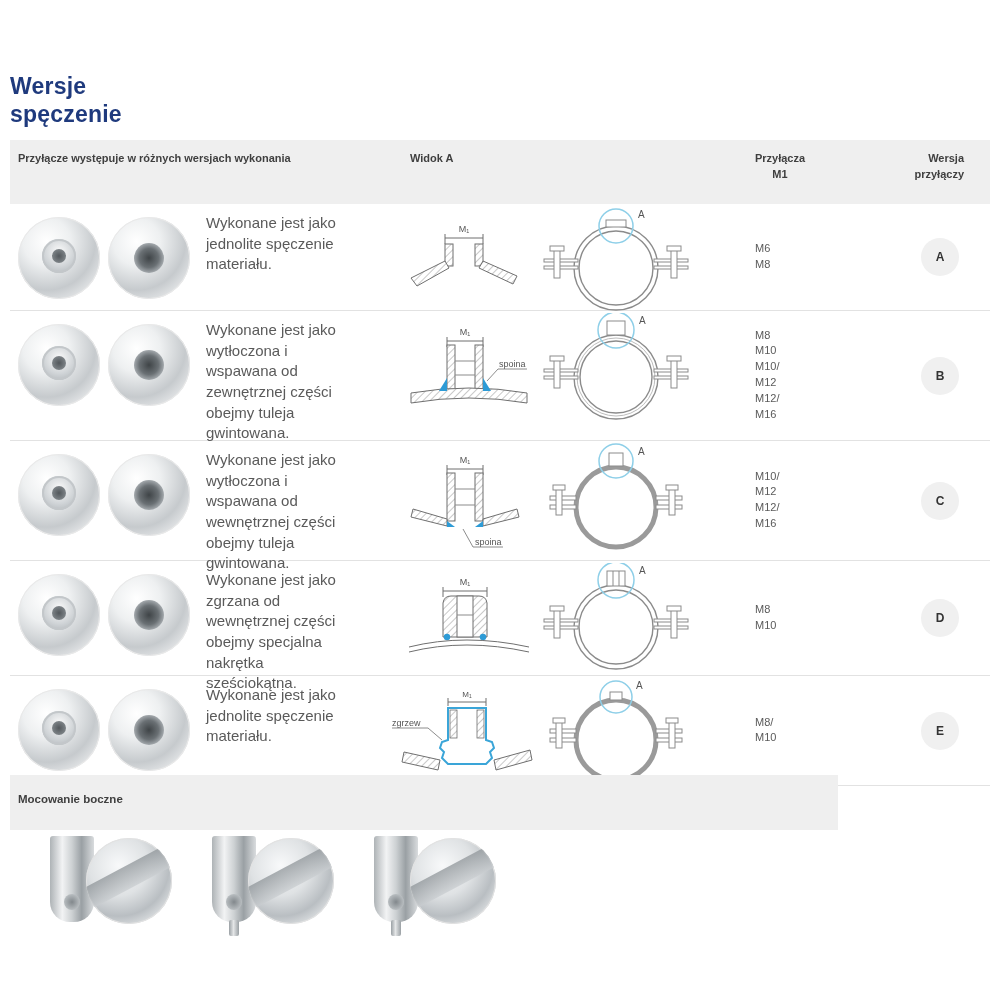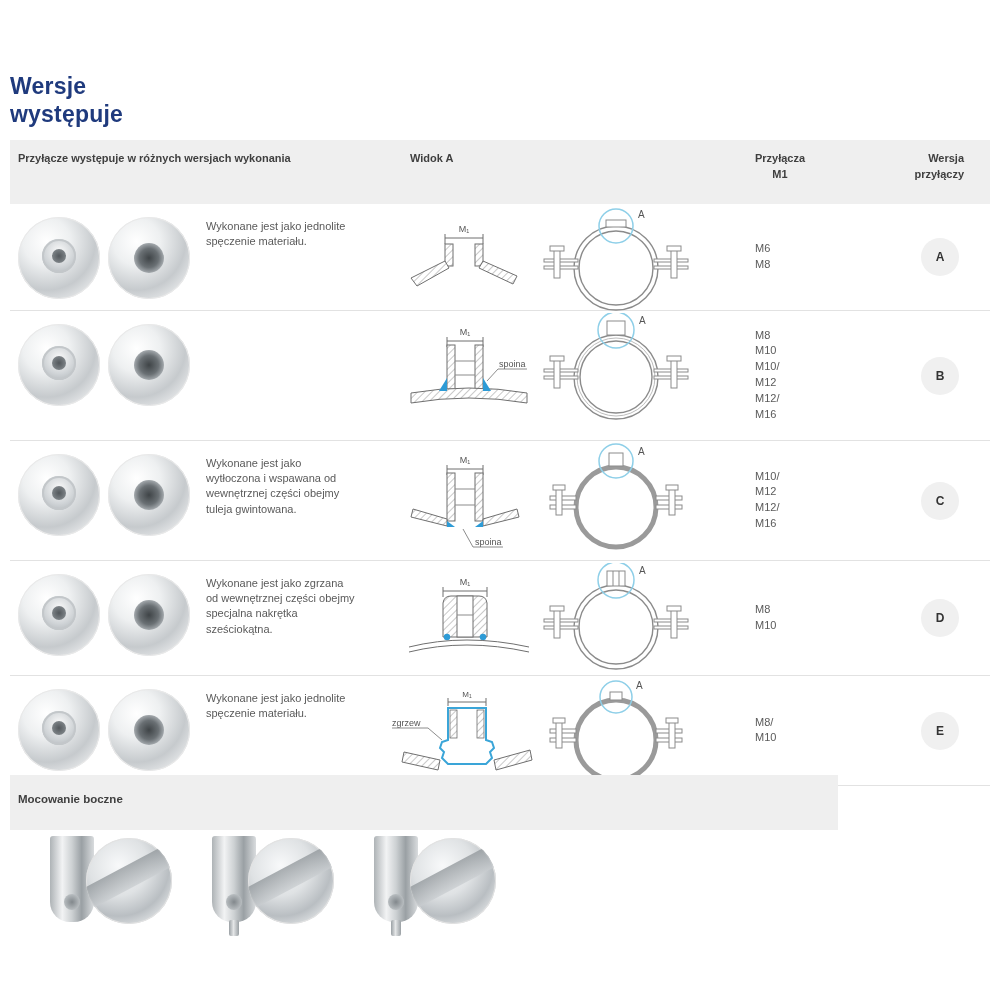--- a/index.html
+++ b/index.html
@@ -27,21 +27,21 @@
     background: radial-gradient(circle at 35% 30%, #ffffff 0%, #eef0f1 30%, #c6cacd 62%, #f2f3f4 90%);
     box-shadow: inset 0 0 0 1px #e9e9e9; }
   .ph-boss { position:absolute; left:24px; top:22px; width:34px; height:34px; border-radius:50%;
     background: radial-gradient(circle at 50% 38%, #fbfbfb 0%, #d0d4d7 55%, #a9afb3 100%);
     box-shadow: inset 0 0 0 2px #c3c7ca; }
   .ph-boss::after { content:""; position:absolute; left:10px; top:10px; width:14px; height:14px; border-radius:50%;
     background: radial-gradient(circle, #53585c 0%, #7d8387 70%); }
   .ph-hole { position:absolute; left:26px; top:26px; width:30px; height:30px; border-radius:50%;
     background: radial-gradient(circle, #3f4447 0%, #6a7074 45%, #b9bec2 80%); }
 
-  .desc { position:absolute; left:196px; top:15px; width:152px; font-size:11px; line-height:1.38; color:#5a5a5a; }
+  .desc { position:absolute; left:196px; top:9px; width:152px; font-size:15px; line-height:1.38; color:#5a5a5a; }
 
   .cut { position:absolute; left:393px; top:10px; }
   .clampd { position:absolute; left:518px; top:2px; }
   svg text { font-family:"Liberation Sans", sans-serif; fill:#555; }
 
   .threads { position:absolute; left:745px; top:50%; transform:translateY(-50%);
     font-size:11px; color:#5a5a5a; white-space:pre-line; line-height:1.45; }
 
   .badge { position:absolute; left:911px; top:50%; transform:translateY(-50%);
     width:38px; height:38px; border-radius:50%; background:#f0f0f0;
@@ -71,21 +71,21 @@
 <svg width="0" height="0" style="position:absolute">
   <defs>
     <pattern id="hatch" width="5" height="5" patternUnits="userSpaceOnUse" patternTransform="rotate(45)">
       <rect width="5" height="5" fill="#ffffff"></rect>
       <line x1="0" y1="0" x2="0" y2="5" stroke="#9a9a9a" stroke-width="1.1"></line>
     </pattern>
   </defs>
 </svg>
 
 <div class="page-title">Wersje
-występuje</div>
+spęczenie</div>
 
 <div class="tbl">
 
   <div class="thead">
     <div class="hcell h-versions">Przyłącze występuje w różnych wersjach wykonania</div>
     <div class="hcell h-view">Widok A</div>
     <div class="hcell h-thread">Przyłącza
 M1</div>
     <div class="hcell h-version">Wersja
 przyłączy</div>
@@ -139,20 +139,21 @@
 
   <div class="row r-b">
     <div class="photos">
       <div class="photo">
           <div class="ph-boss"></div>
         </div>
       <div class="photo">
           <div class="ph-hole"></div>
         </div>
     </div>
+    <div class="desc">Wykonane jest jako wytłoczona i wspawana od zewnętrznej części obejmy tuleja gwintowana.</div>
     <div class="cut">
       <svg width="135" height="96" viewBox="0 0 135 96">
         <line x1="44" y1="20" x2="80" y2="20" stroke="#6f6f6f" stroke-width="1"></line>
         <line x1="44" y1="16" x2="44" y2="26" stroke="#6f6f6f" stroke-width="1"></line>
         <line x1="80" y1="16" x2="80" y2="26" stroke="#6f6f6f" stroke-width="1"></line>
         <text x="62" y="14" font-size="9" text-anchor="middle">M₁</text>
         <rect x="44" y="24" width="8" height="44" fill="url(#hatch)" stroke="#6f6f6f"></rect>
         <rect x="72" y="24" width="8" height="44" fill="url(#hatch)" stroke="#6f6f6f"></rect>
         <line x1="52" y1="40" x2="72" y2="40" stroke="#8b8b8b" stroke-width="1"></line>
         <line x1="52" y1="54" x2="72" y2="54" stroke="#8b8b8b" stroke-width="1"></line>

